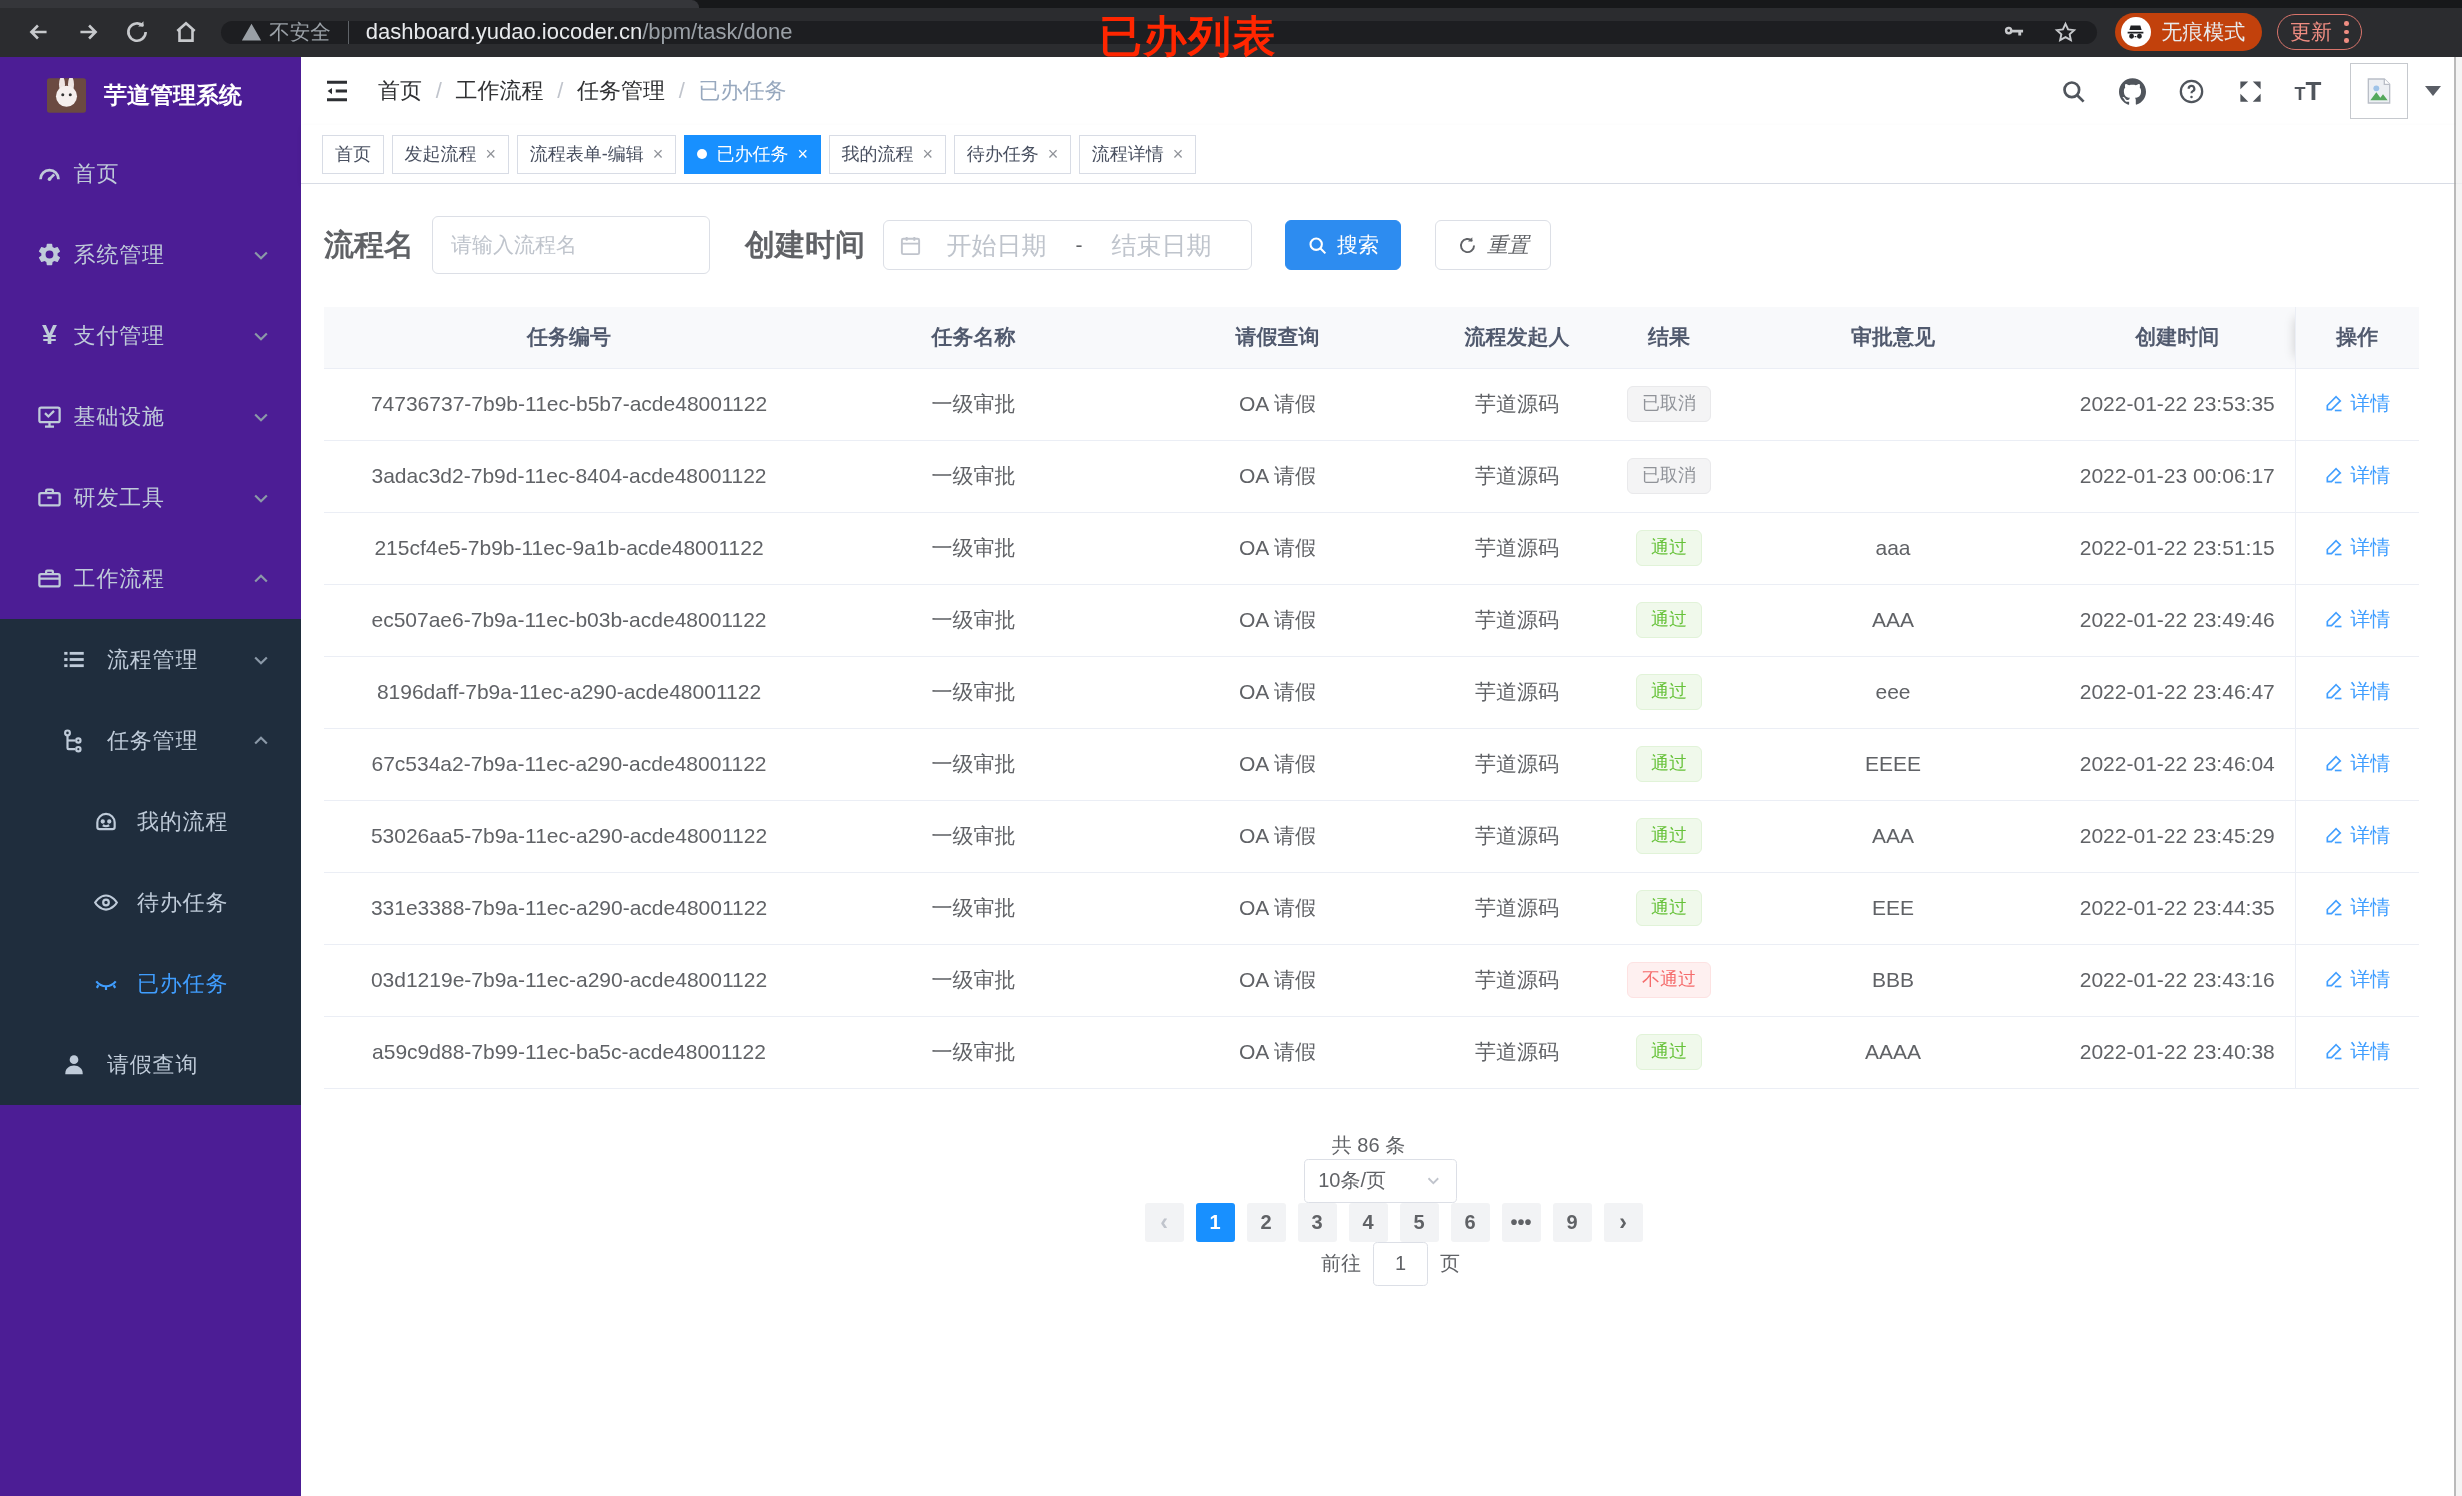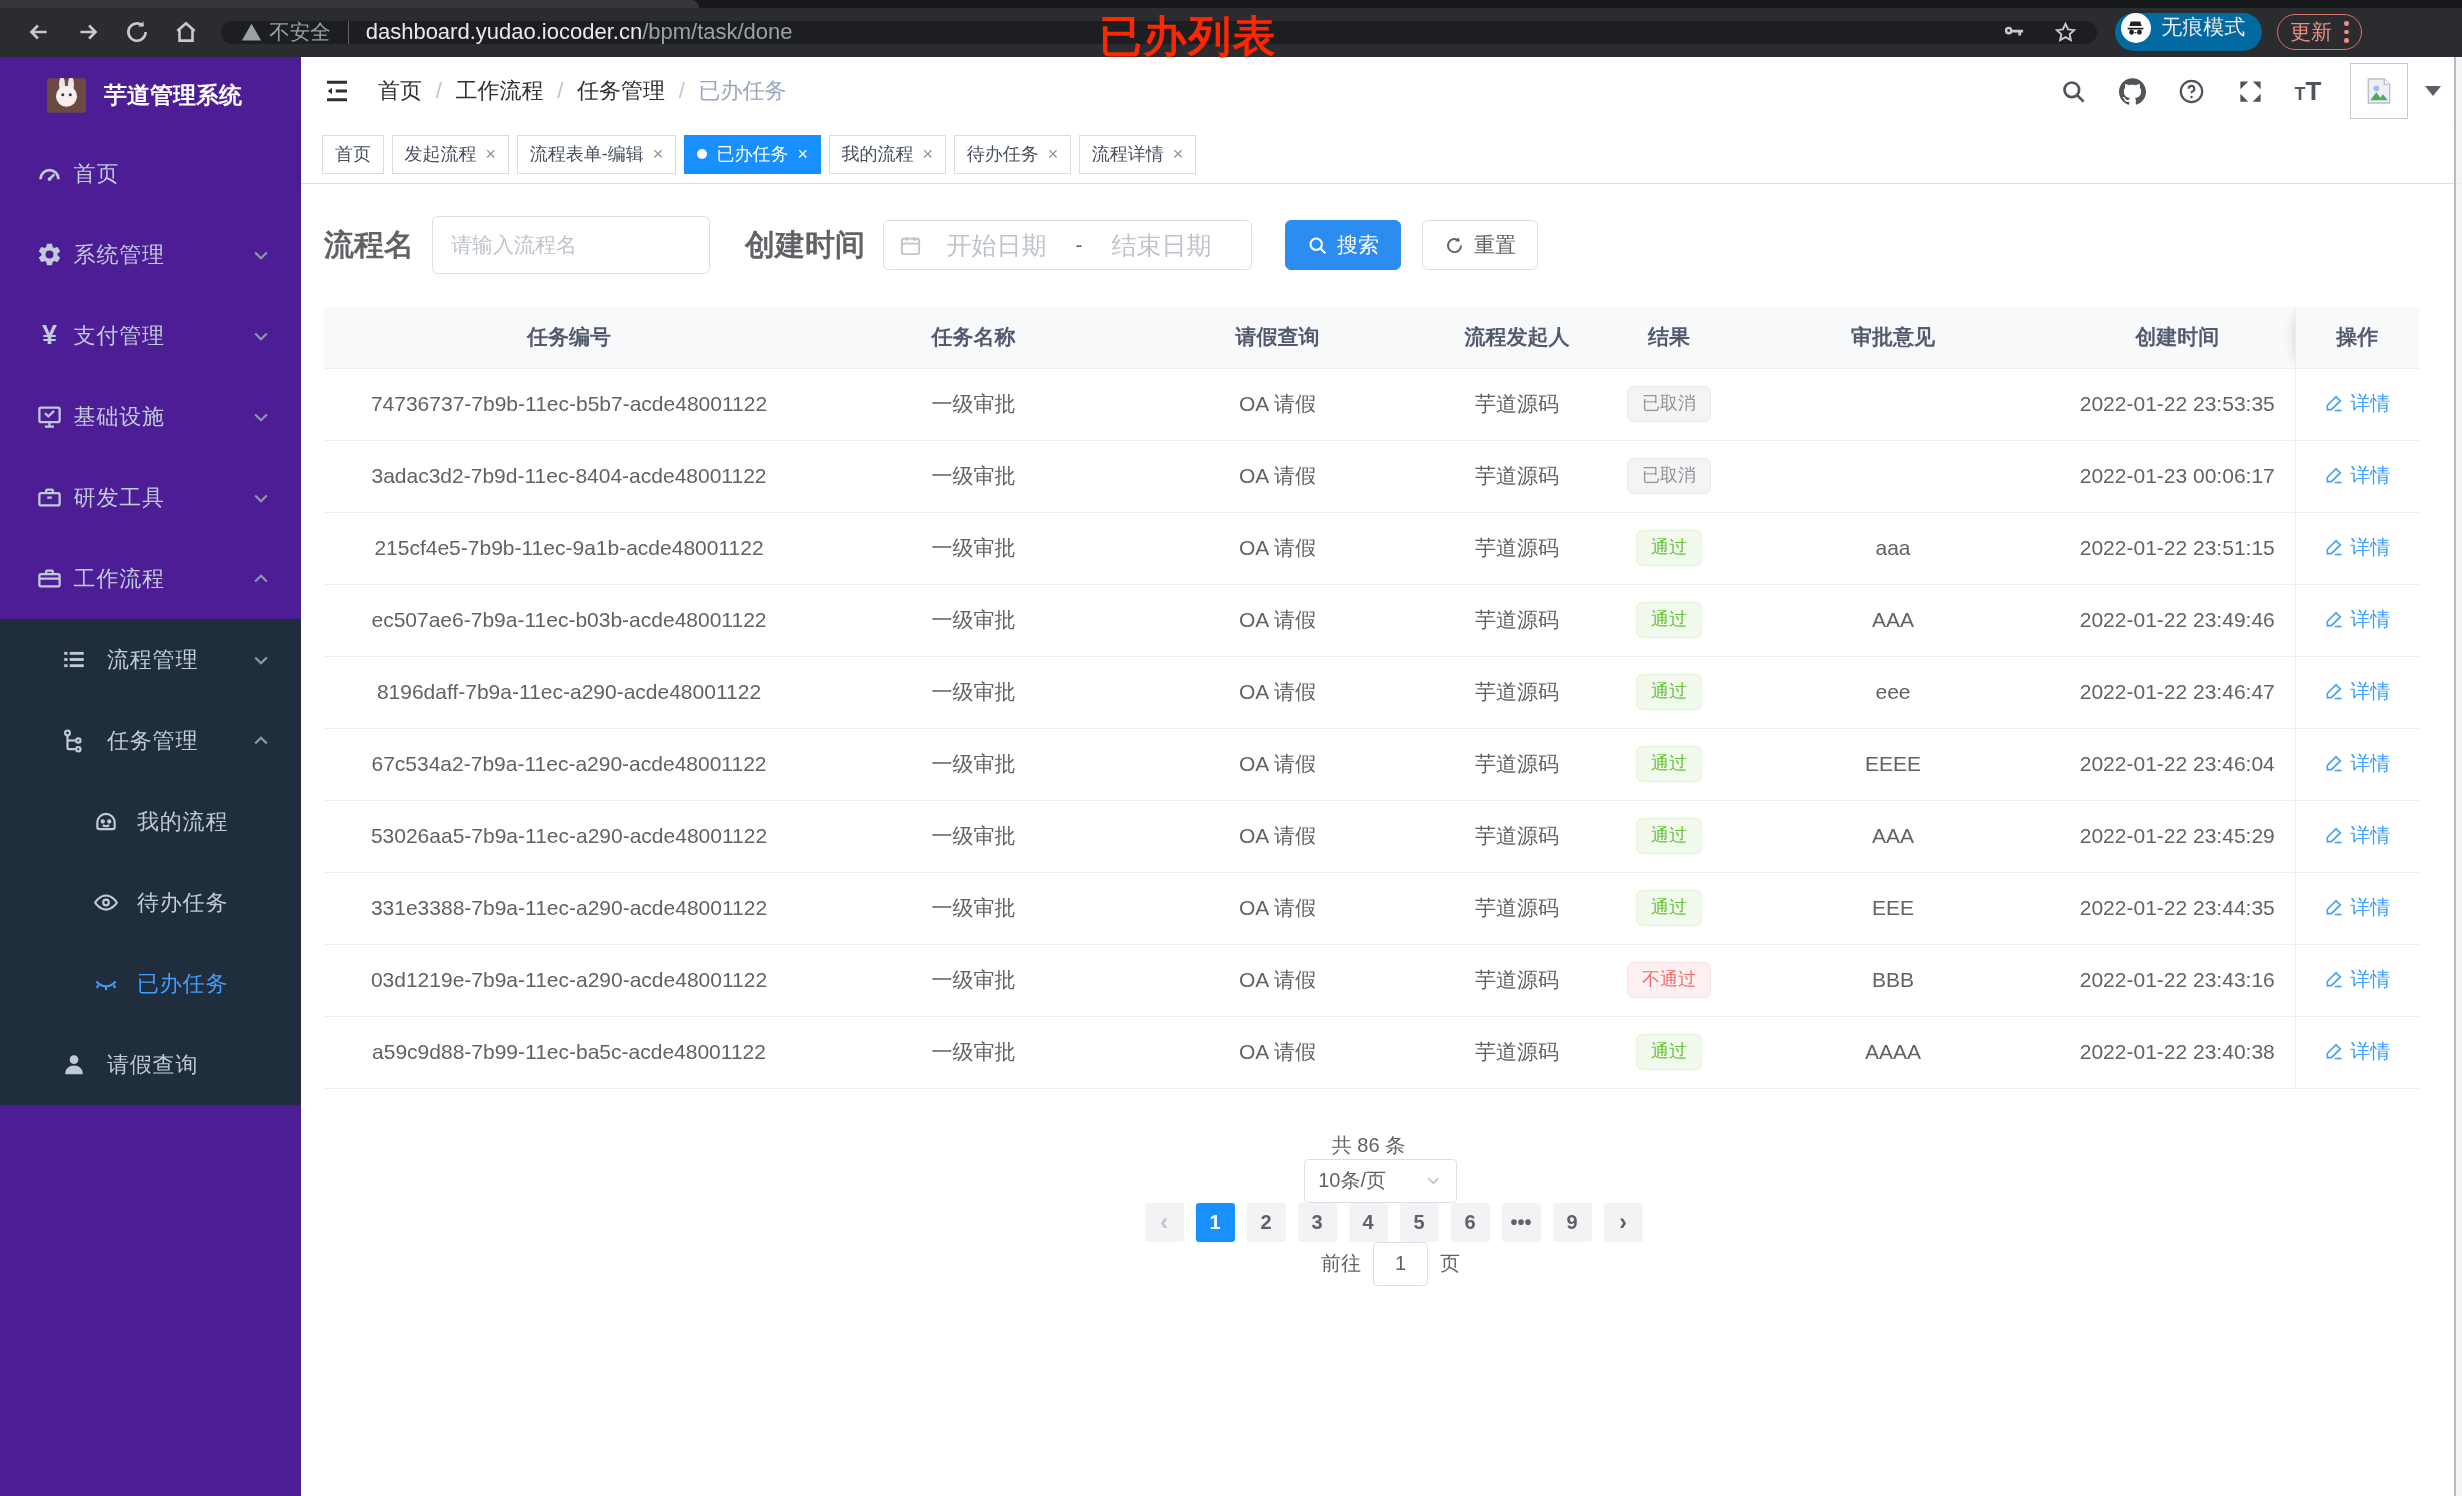--- a/index.html
+++ b/index.html
@@ -15,21 +15,21 @@
   .nav-ico svg { width:100%; height:100%; }
   .url-pill { margin-left:10.6px; height:23px; width:1876px; background:#1d1e21; border-radius:19px;
     display:flex; align-items:center; padding:0 20px; color:#9aa0a6; }
   .warn-ico { width:21px; height:21px; color:#9aa0a6; }
   .notsecure { font-size:20.5px; margin-left:7.6px; color:#9aa0a6; }
   .pill-div { width:1.5px; height:23px; background:#5f6368; margin:0 16.7px; }
   .url-host { font-size:22px; color:#e8eaed; }
   .url-path { font-size:22px; color:#9aa0a6; }
   .pill-spacer { flex:1; }
   .pill-ico { width:23px; height:23px; color:#c7c9cc; margin-left:29px; }
-  .incog-chip { margin-left:18px; height:38px; background:#0369a1; border-radius:19px; display:flex; padding:0 16.7px 0 6px; flex-shrink:0; }
+  .incog-chip { margin-left:18px; height:38px; background:#c2410c; border-radius:19px; display:flex; align-items:center; padding:0 16.7px 0 6px; flex-shrink:0; }
   .incog-circle { width:30px; height:30px; border-radius:50%; background:#fff; display:flex; align-items:center; justify-content:center; }
   .incog-circle svg { width:21px; height:21px; color:#202124; }
   .incog-label { color:#e8eaed; font-size:21px; margin-left:10.6px; white-space:nowrap; }
   .update-pill { margin-left:15px; height:36px; border:1.5px solid #d9746b; border-radius:20px; display:flex; align-items:center; padding:0 12px; color:#ef8d82; flex-shrink:0; }
   .update-label { font-size:21px; white-space:nowrap; }
   .kebab { display:flex; flex-direction:column; gap:3.8px; margin-left:12px; }
   .kebab i { width:4.6px; height:4.6px; border-radius:50%; background:#ef8d82; }
 
   .annotation { position:absolute; left:1099px; top:7.6px; z-index:60; color:#ff2600;
     font-size:43px; font-weight:700; letter-spacing:1.5px; white-space:nowrap; }
@@ -96,21 +96,21 @@
     color:#7f1d1d; padding:12px 18px; outline:none; font-family:inherit; }
   .f-input::placeholder { color:#bfc4cc; }
   .f-label2 { margin-left:35px; }
   .daterange { width:369px; height:50px; border:1.5px solid #dcdfe6; border-radius:6px; display:flex; align-items:center; padding:0 15px; }
   .cal-ico { width:23px; height:23px; color:#c0c4cc; flex-shrink:0; }
   .dr-text { flex:1; text-align:center; font-size:25px; color:#bfc4cc; white-space:nowrap; }
   .dr-sep { font-size:21px; color:#606266; padding:0 4.6px; }
   .btn { height:50px; display:flex; align-items:center; border-radius:6px; font-size:21px; padding:0 21px; cursor:pointer; white-space:nowrap; }
   .btn svg { width:21px; height:21px; margin-right:9px; }
   .btn-primary { margin-left:33px; background:#2d8cf0; border:1.5px solid #2d8cf0; color:#fff; }
-  .btn-plain { margin-left:21px; background:#fff; border:1.5px solid #dcdfe6; color:#606266; }
+  .btn-plain { margin-left:34px; background:#fff; border:1.5px solid #dcdfe6; color:#606266;font-style:italic; }
 
   
   table.grid { width:2095px; border-collapse:collapse; table-layout:fixed; }
   .grid th { height:61px; background:#f8f9fb; font-size:21px; font-weight:700; color:#515a6e;
     border-bottom:1.5px solid #ebeef5; text-align:center; white-space:nowrap; }
   .grid td { height:72px; font-size:21px; color:#606266; text-align:center;
     border-bottom:1.5px solid #ebeef5; white-space:nowrap; overflow:hidden; }
   .op-col { border-left:1.5px solid #ebeef5; box-shadow:-10.6px 0 10.6px -10.6px rgba(0,0,0,.18); }
   .badge { display:inline-block; padding:5.3px 13.7px; border-radius:6px; font-size:18px; border:1.5px solid transparent; line-height:1.3; }
   .badge.info    { color:#909399; background:#f4f4f5; border-color:#e9e9eb; }

